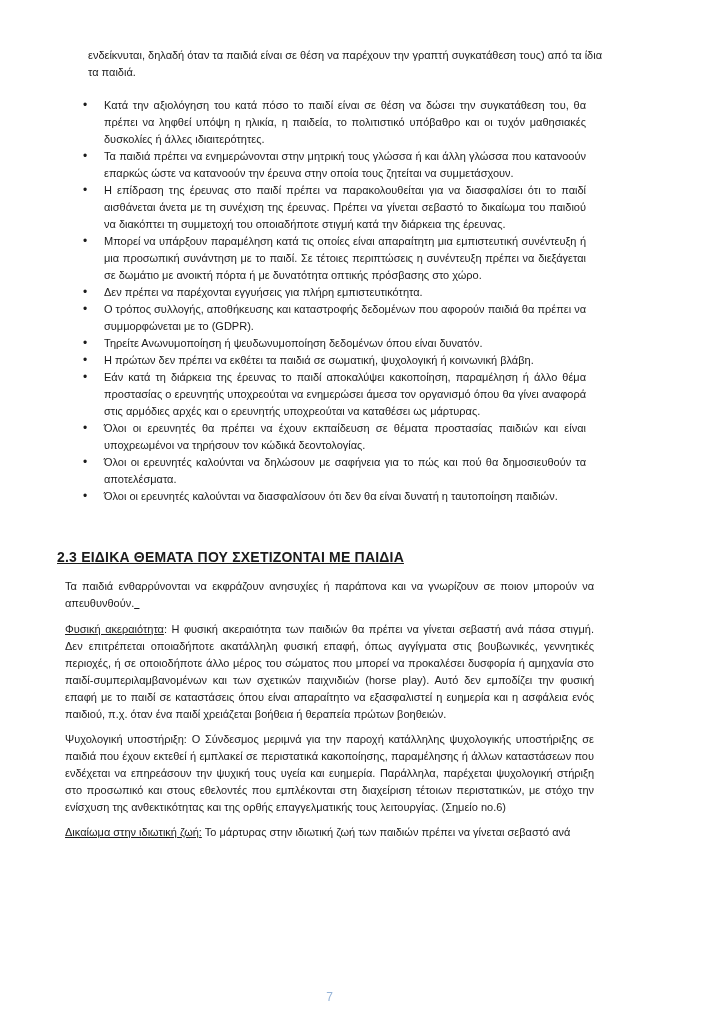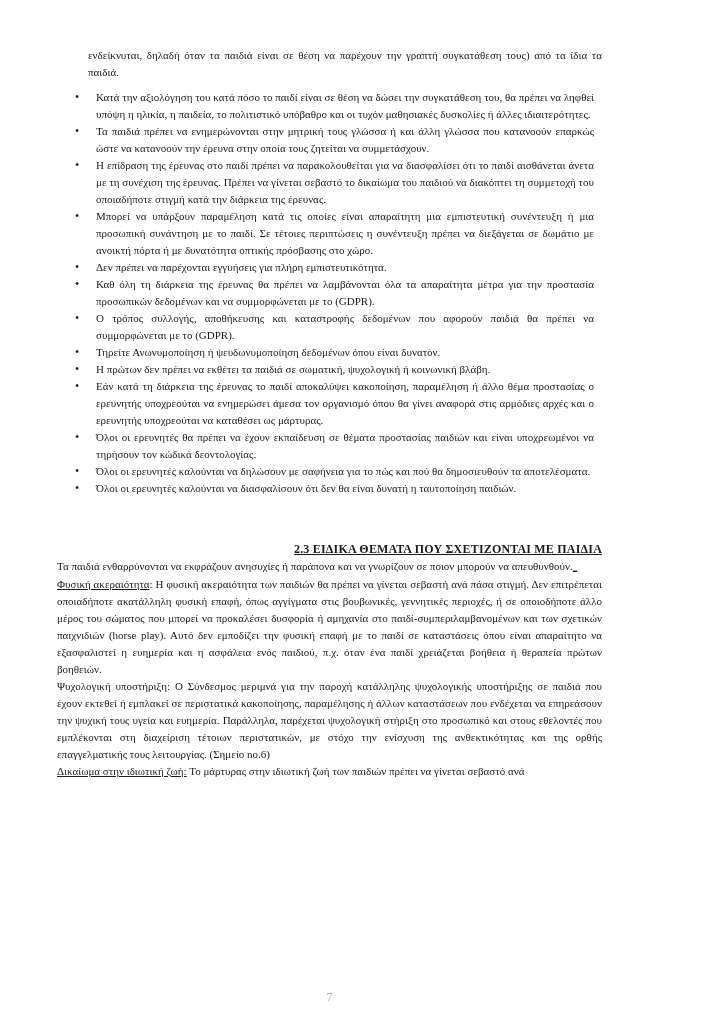--- a/index.html
+++ b/index.html
@@ -5,66 +5,66 @@
   html, body {
     margin: 0;
     padding: 0;
     background: #ffffff;
   }
   .page {
     position: relative;
     width: 659px;
     height: 1024px;
     background: #ffffff;
-    font-family: Liberation Serif, serif;
+    font-family: Liberation Sans, sans-serif;
     font-size: 11px;
     line-height: 17px;
     color: #1b1b1b;
     overflow: hidden;
     box-sizing: border-box;
   }
   .content {
     position: absolute;
     left: 57px;
     right: 57px;
     top: 47px;
     text-align: justify;
   }
   .continuation {
     margin: 0 0 0 31px;
     padding: 0;
   }
   ul.bullets {
-    margin: 8px;
+    margin: 16px;
     padding: 0 0 0 31px;
     list-style: none;
   }
   ul.bullets li {
     position: relative;
     margin: 0;
     padding: 0;
   }
   ul.bullets li::before {
     content: "\2022";
     position: absolute;
     left: -21px;
     top: 0;
     font-size: 12px;
     color: #1b1b1b;
   }
   .section-heading {
-    margin: 44px 0 0 0;
-    font-size: 12px;
+    margin: 44px 0 12px 0;
+    font-size: 14px;
     font-weight: bold;
     text-decoration: underline;
-    text-align: right;
+    text-align: left;
     letter-spacing: 0.2px;
   }
   p.para {
-    margin: 0;
+    margin: 8px;
     padding: 0;
   }
   .intro-para   { margin-top: 40px; }
   .physical-para{ margin-top: 29px; }
   .psych-para   { margin-top: 16px; padding-left: 10px; }
   .privacy-para { margin-top: 12px; }
   .lead-underline {
     text-decoration: underline;
   }
   .intro-mark {
@@ -88,21 +88,20 @@
   <div class="content">
 
     <p class="continuation">ενδείκνυται, δηλαδή όταν τα παιδιά είναι σε θέση να παρέχουν την γραπτή συγκατάθεση τους) από τα ίδια τα παιδιά.</p>
 
     <ul class="bullets">
       <li>Κατά την αξιολόγηση του κατά πόσο το παιδί είναι σε θέση να δώσει την συγκατάθεση του, θα  πρέπει να ληφθεί υπόψη η ηλικία, η παιδεία, το πολιτιστικό υπόβαθρο και οι τυχόν μαθησιακές δυσκολίες ή άλλες ιδιαιτερότητες.</li>
       <li>Τα παιδιά πρέπει να ενημερώνονται στην μητρική τους  γλώσσα ή και άλλη γλώσσα που κατανοούν επαρκώς ώστε να κατανοούν την έρευνα στην οποία τους ζητείται να συμμετάσχουν.</li>
       <li>Η επίδραση της έρευνας στο παιδί πρέπει να παρακολουθείται για να διασφαλίσει ότι το παιδί αισθάνεται άνετα με τη συνέχιση της έρευνας. Πρέπει να γίνεται σεβαστό το δικαίωμα του παιδιού  να διακόπτει τη συμμετοχή του οποιαδήποτε στιγμή κατά την διάρκεια της έρευνας.</li>
       <li>Μπορεί να υπάρξουν παραμέληση κατά τις οποίες είναι απαραίτητη μια εμπιστευτική συνέντευξη ή μια προσωπική συνάντηση με το παιδί. Σε τέτοιες περιπτώσεις η συνέντευξη πρέπει να διεξάγεται σε δωμάτιο με ανοικτή πόρτα ή με δυνατότητα οπτικής πρόσβασης στο χώρο.</li>
       <li>Δεν πρέπει να παρέχονται εγγυήσεις για πλήρη εμπιστευτικότητα.</li>
-      <li>Καθ όλη τη διάρκεια της έρευνας θα πρέπει να λαμβάνονται όλα τα απαραίτητα μέτρα για την προστασία προσωπικών δεδομένων και να συμμορφώνεται με το (GDPR).</li>
       <li>Ο τρόπος συλλογής, αποθήκευσης και καταστροφής δεδομένων που αφορούν παιδιά θα πρέπει να συμμορφώνεται με το (GDPR).</li>
       <li>Τηρείτε Ανωνυμοποίηση ή ψευδωνυμοποίηση δεδομένων όπου είναι δυνατόν.</li>
       <li>Η πρώτων δεν πρέπει να εκθέτει τα παιδιά σε σωματική, ψυχολογική ή κοινωνική βλάβη.</li>
       <li>Εάν κατά τη διάρκεια της έρευνας το παιδί αποκαλύψει κακοποίηση, παραμέληση ή άλλο θέμα προστασίας ο ερευνητής υποχρεούται να ενημερώσει άμεσα τον οργανισμό όπου θα γίνει αναφορά στις αρμόδιες αρχές και ο ερευνητής υποχρεούται να καταθέσει ως μάρτυρας.</li>
       <li>Όλοι οι ερευνητές θα πρέπει να έχουν εκπαίδευση σε θέματα προστασίας παιδιών και είναι υποχρεωμένοι να τηρήσουν τον κώδικά δεοντολογίας.</li>
       <li>Όλοι οι ερευνητές καλούνται να δηλώσουν με σαφήνεια για το πώς και πού θα δημοσιευθούν τα αποτελέσματα.</li>
       <li>Όλοι οι ερευνητές καλούνται να διασφαλίσουν ότι δεν θα είναι δυνατή η ταυτοποίηση παιδιών.</li>
     </ul>
 
     <h2 class="section-heading">2.3 ΕΙΔΙΚΑ ΘΕΜΑΤΑ ΠΟΥ ΣΧΕΤΙΖΟΝΤΑΙ ΜΕ ΠΑΙΔΙΑ</h2>

